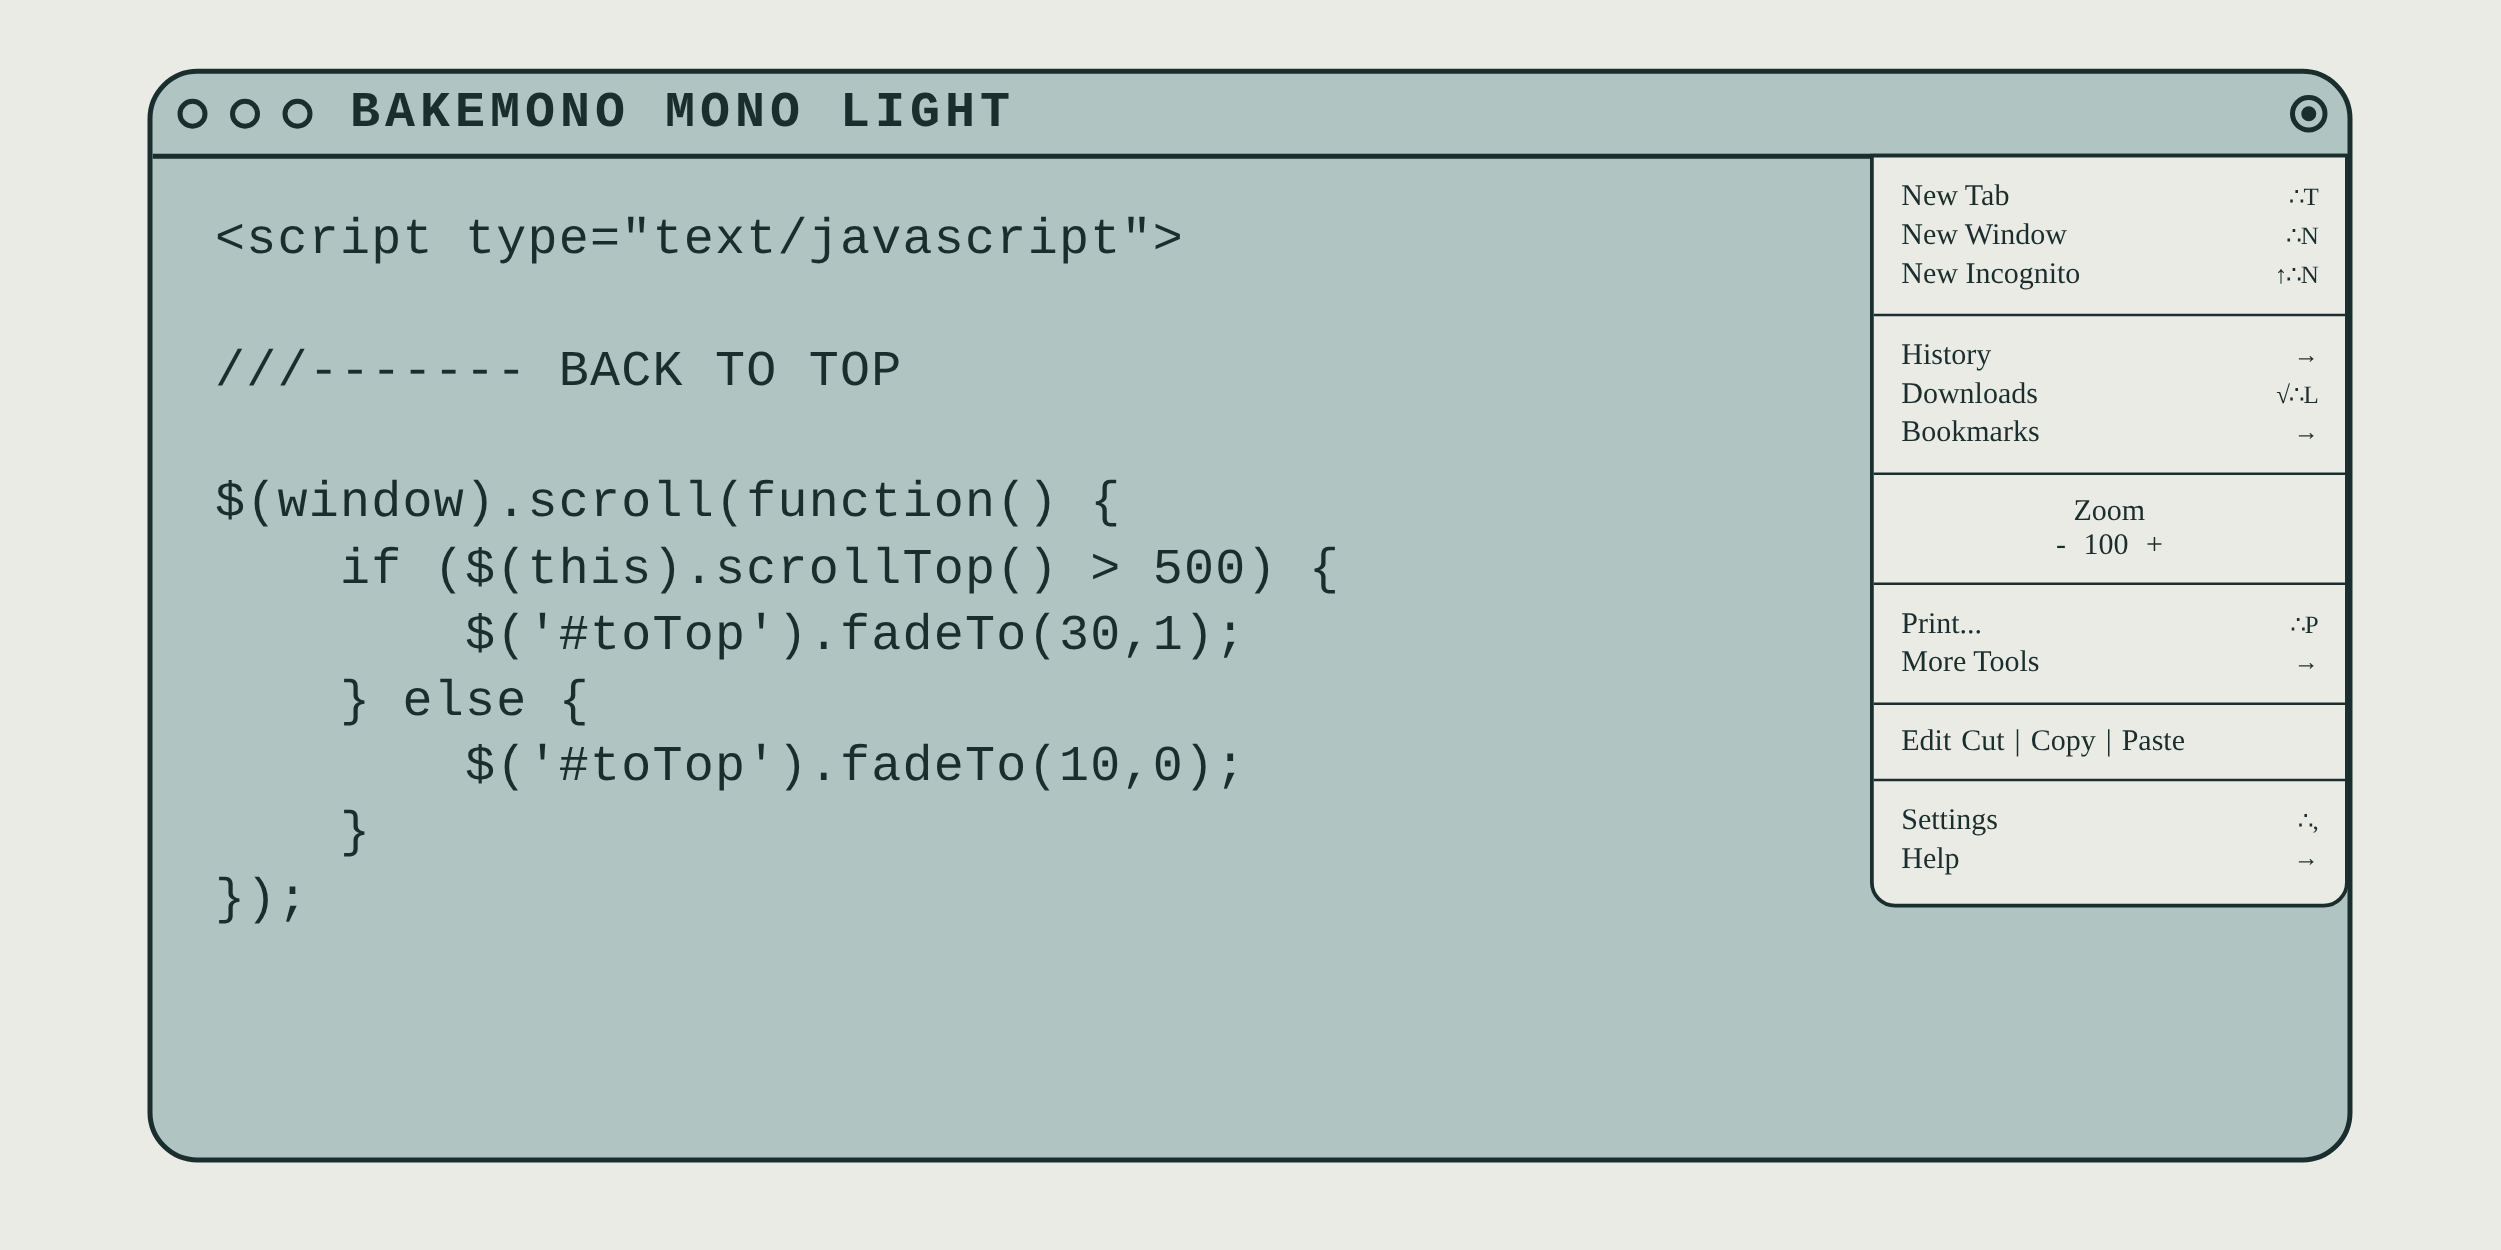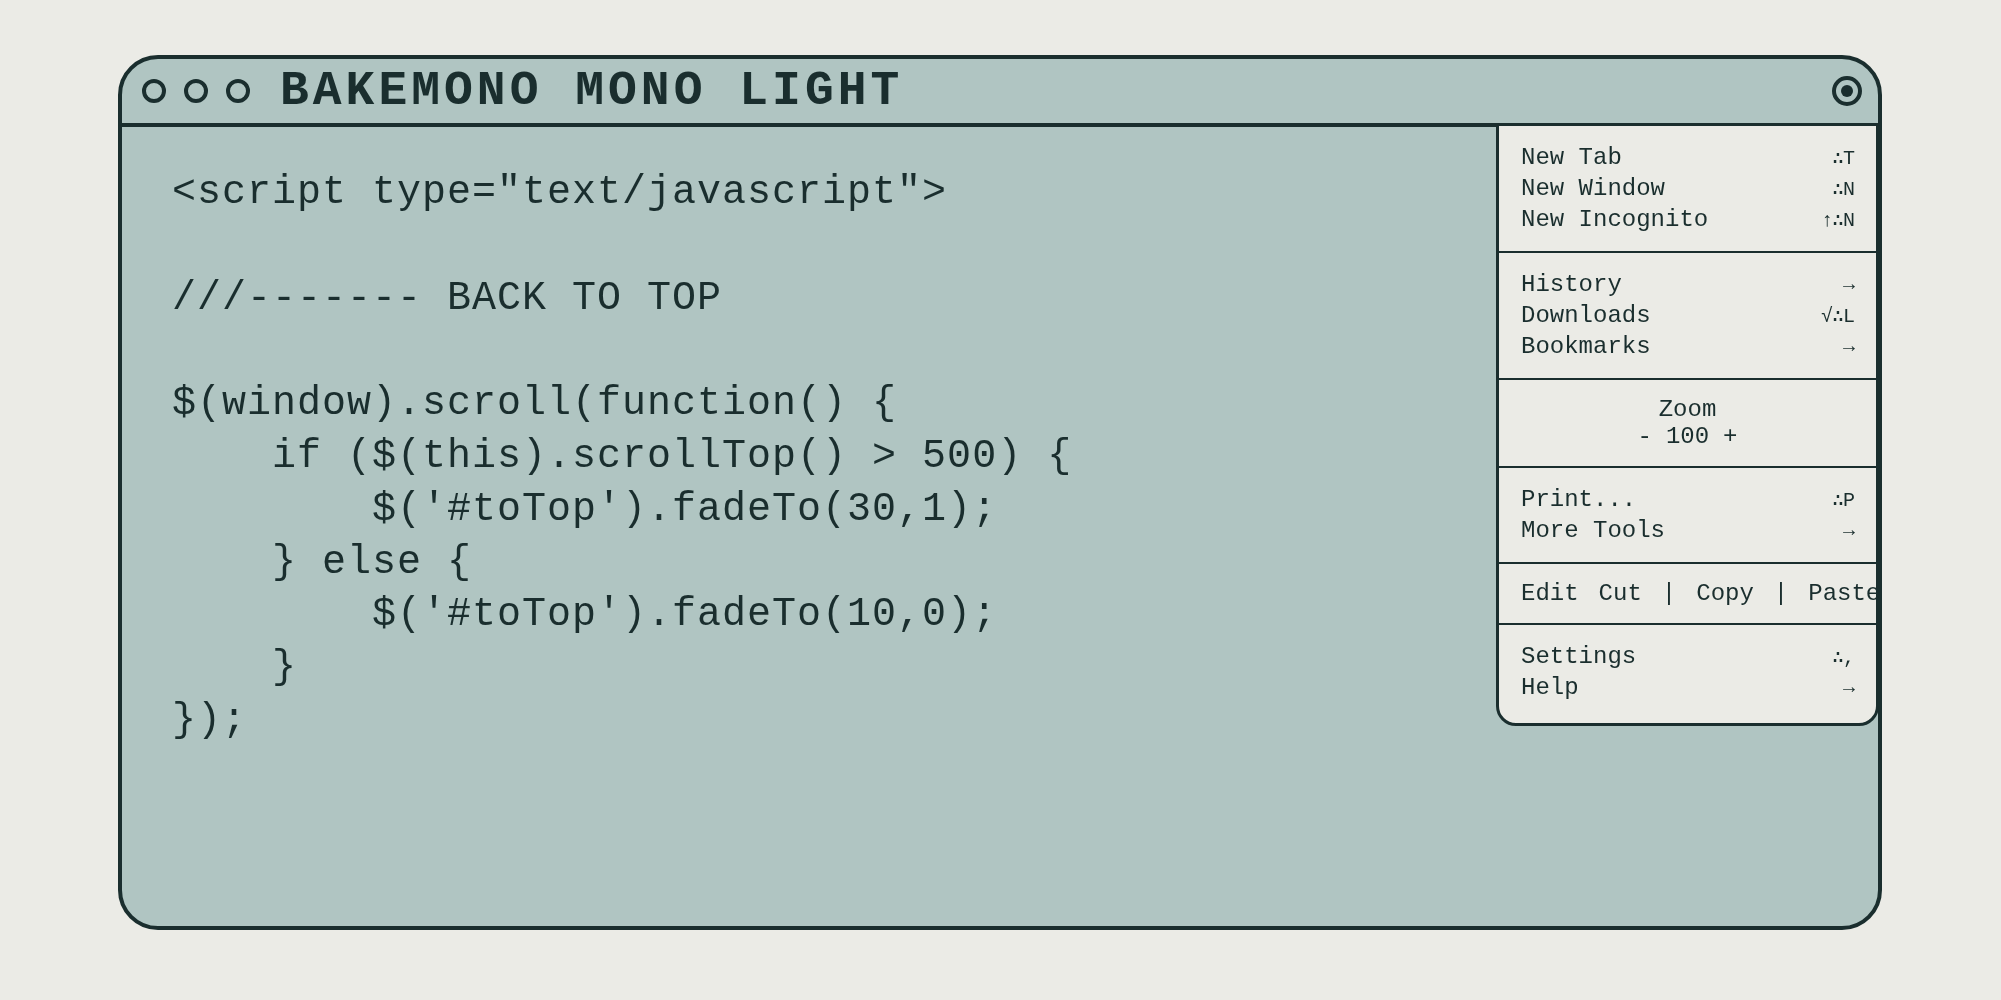--- a/index.html
+++ b/index.html
@@ -40,21 +40,21 @@
     }
     .traffic-light {
       width: 24px;
       height: 24px;
       border: 4px solid #1a2e2e;
       border-radius: 50%;
       background: transparent;
     }
     .window-title {
       font-family: 'Courier New', monospace;
-      font-size: 48px;
+      font-size: 40px;
       font-weight: bold;
       letter-spacing: 4px;
       color: #1a2e2e;
     }
     .menu-dot {
       position: absolute;
       right: 16px;
       top: 50%;
       transform: translateY(-50%);
       width: 30px;
@@ -82,21 +82,21 @@
       letter-spacing: 1px;
     }
     .context-menu {
       position: absolute;
       right: 122px;
       top: 123px;
       width: 383px;
       background: #ebebe6;
       border: 3px solid #1a2e2e;
       border-radius: 0 0 20px 20px;
-      font-family: Liberation Mono, monospace;
+      font-family: Liberation Serif, serif;
       font-size: 24px;
       color: #1a2e2e;
       z-index: 10;
     }
     .menu-section {
       padding: 16px 22px;
       border-bottom: 2px solid #1a2e2e;
     }
     .menu-section:last-child {
       border-bottom: none;
@@ -123,21 +123,21 @@
       display: flex;
       align-items: center;
       gap: 14px;
     }
     .zoom-btn {
       cursor: pointer;
       font-size: 24px;
     }
     .edit-row {
       display: flex;
-      gap: 20px;
+      gap: 8px;
       align-items: flex-start;
     }
     .edit-sep {
       color: #1a2e2e;
     }
   </style>
 </head>
 <body>
 
 <div class="window">

